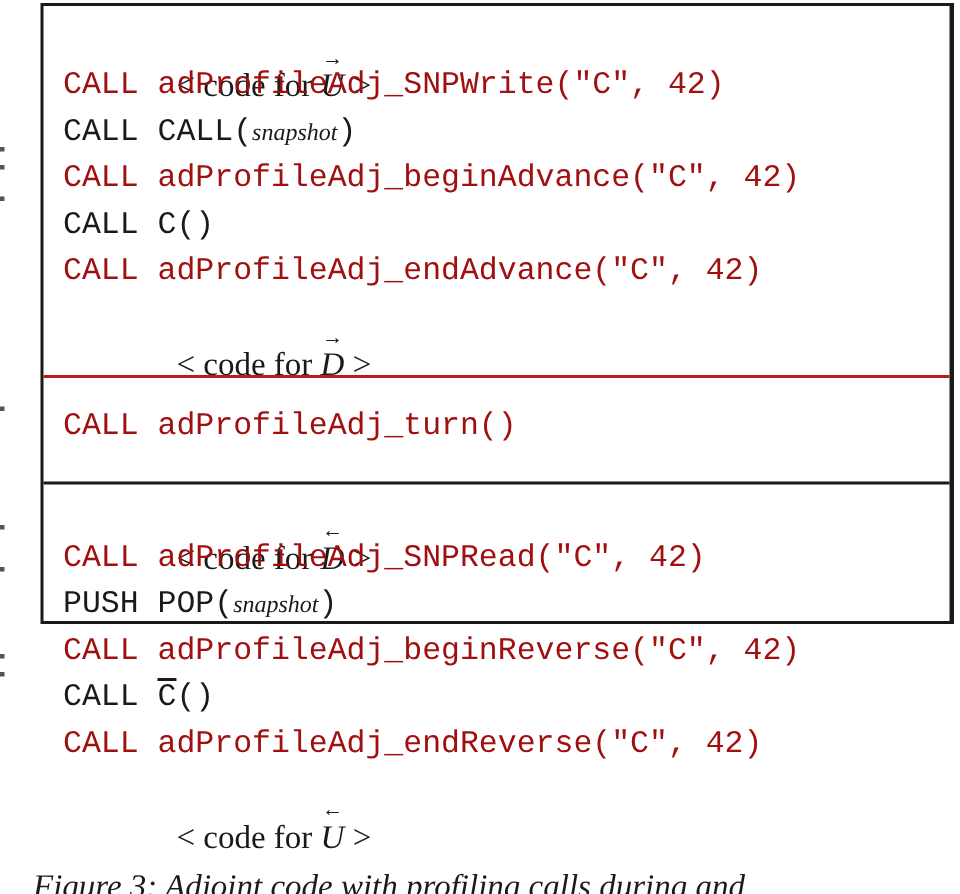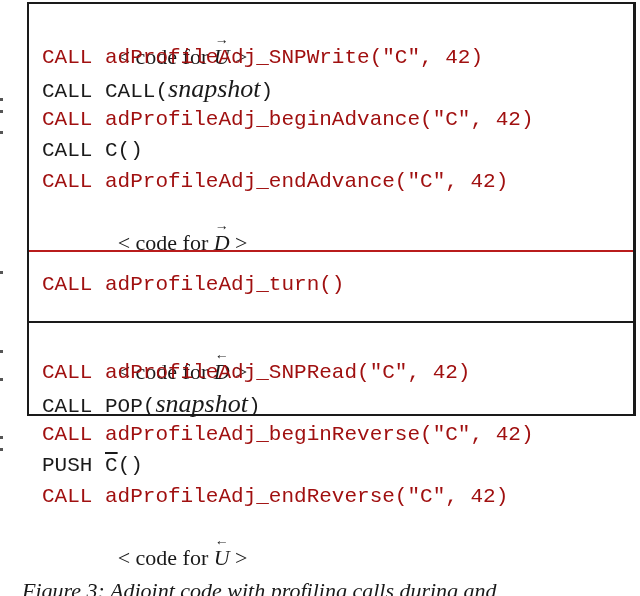--- a/index.html
+++ b/index.html
@@ -20,21 +20,21 @@
   .line.red { color: #a01010; }
   .math {
     font-family: "Liberation Serif", "DejaVu Serif", serif;
     font-size: 22px; color: #1a1a1a;
   }
   .vec { position: relative; display: inline-block; font-style: italic; }
   .vec .acc {
     position: absolute; left: 0; right: 0; top: -9px; font-size: 14px;
     line-height: 14px; text-align: center; font-style: normal;
   }
-  .ital { font-family: "Liberation Serif", "DejaVu Serif", serif; font-style: italic; font-size: 26px; }
+  .ital { font-family: "Liberation Serif", "DejaVu Serif", serif; font-style: italic; font-size: 16px; }
   .bar { text-decoration: overline; }
   .edge-frag {
     position: absolute; left: 0; width: 3px; height: 3px; background: #555;
   }
   .caption {
     position: absolute; left: 22px; top: 578px; white-space: nowrap;
     font-family: "Liberation Serif", "DejaVu Serif", serif; font-size: 22px;
     color: #1a1a1a; font-style: italic;
   }
 </style>
@@ -68,23 +68,23 @@
 
   <div class="section sec2">
     <div class="line red" style="top:18px">CALL adProfileAdj_turn()</div>
   </div>
 
   <div class="section sec3">
     <div class="line" style="top:4px">
       <span class="math"><span>&lt; code for </span><span class="vec"><span class="acc">←</span><span>D</span></span><span> &gt;</span></span>
     </div>
     <div class="line red" style="top:35px">CALL adProfileAdj_SNPRead("C", 42)</div>
-    <div class="line" style="top:66px"><span>CALL POP(</span><span class="ital">snapshot</span><span>)</span></div>
+    <div class="line" style="top:66px"><span>PUSH POP(</span><span class="ital">snapshot</span><span>)</span></div>
     <div class="line red" style="top:97px">CALL adProfileAdj_beginReverse("C", 42)</div>
-    <div class="line" style="top:128px"><span>PUSH </span><span class="bar">C</span><span>()</span></div>
+    <div class="line" style="top:128px"><span>CALL </span><span class="bar">C</span><span>()</span></div>
     <div class="line red" style="top:159px">CALL adProfileAdj_endReverse("C", 42)</div>
     <div class="line" style="top:190px">
       <span class="math"><span>&lt; code for </span><span class="vec"><span class="acc">←</span><span>U</span></span><span> &gt;</span></span>
     </div>
   </div>
 </div>
 
 <div class="caption">Figure 3: Adjoint code with profiling calls during and</div>
 
 </body></html>

